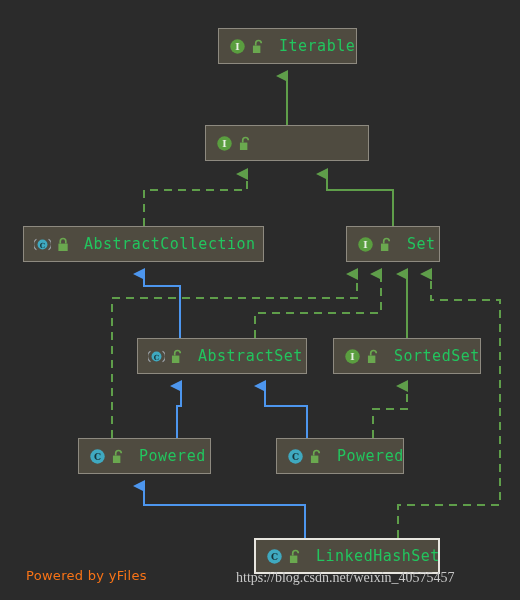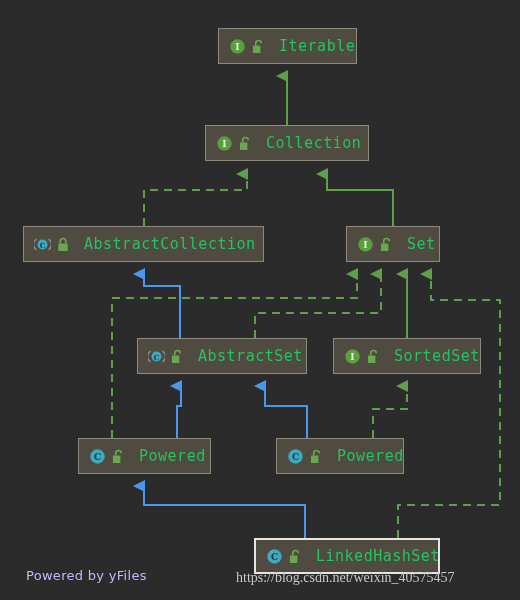--- a/index.html
+++ b/index.html
@@ -56,21 +56,21 @@
     height: 15px;
     flex: 0 0 auto;
     display: block;
   }
   .watermark-left {
     position: absolute;
     left: 26px;
     top: 568px;
     font-family: "DejaVu Sans", "Liberation Sans", sans-serif;
     font-size: 13px;
-    color: #c4b5fd;
+    color: #f97316;
     letter-spacing: 0.3px;
     z-index: 2;
   }
   .watermark-right {
     position: absolute;
     left: 236px;
     top: 570px;
     font-family: Liberation Serif, serif;
     font-size: 14px;
     color: #c8c8c8;
@@ -133,21 +133,20 @@
 
   <div class="node" style="left:205px;top:125px;width:164px;">
     <svg class="icon" viewBox="0 0 20 20">
       <circle cx="10" cy="10" r="8.5" fill="#5a9e3f"></circle>
       <text x="10" y="14.5" font-family="DejaVu Serif, Liberation Serif, serif" font-size="11" font-weight="bold" fill="#e8f0e4" text-anchor="middle">I</text>
     </svg>
     <svg class="lock-icon" viewBox="0 0 14 16">
       <path d="M4 7 V4.5 a3 3 0 0 1 6 0" fill="none" stroke="#6aa84f" stroke-width="1.8"></path>
       <rect x="1" y="7" width="8" height="8" fill="#6aa84f"></rect>
     </svg>
-    <span class="node-label">Collection</span>
   </div>
 
   <div class="node" style="left:23px;top:226px;width:241px;">
     <svg class="icon" viewBox="0 0 22 20">
       <path d="M3.2 3 a10 9 0 0 0 0 14" fill="none" stroke="#9aa0a6" stroke-width="1.3"></path>
       <path d="M18.8 3 a10 9 0 0 1 0 14" fill="none" stroke="#9aa0a6" stroke-width="1.3"></path>
       <circle cx="11" cy="10" r="6.4" fill="#3fa9c0"></circle>
       <text x="11" y="14" font-family="DejaVu Serif, Liberation Serif, serif" font-size="9" font-weight="bold" fill="#16343a" text-anchor="middle">C</text>
     </svg>
     <svg class="lock-icon" viewBox="0 0 14 16">

